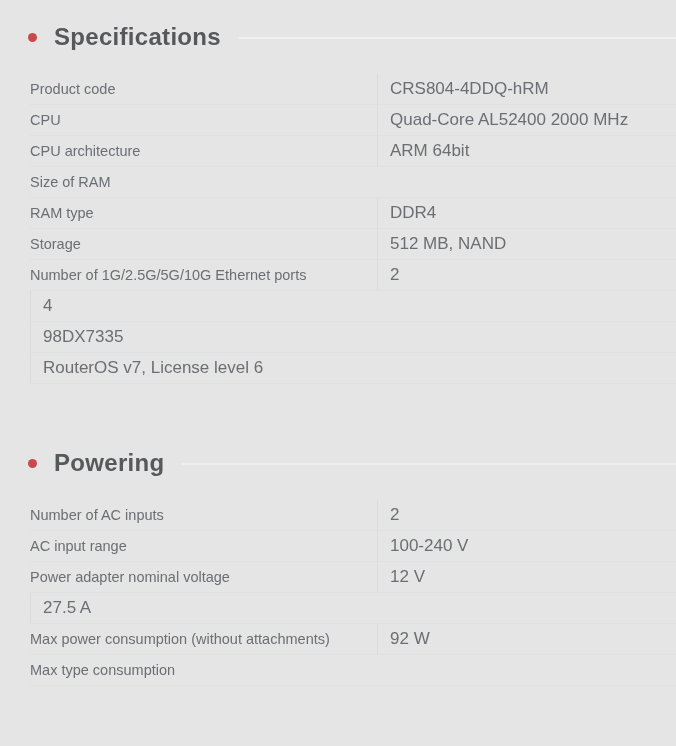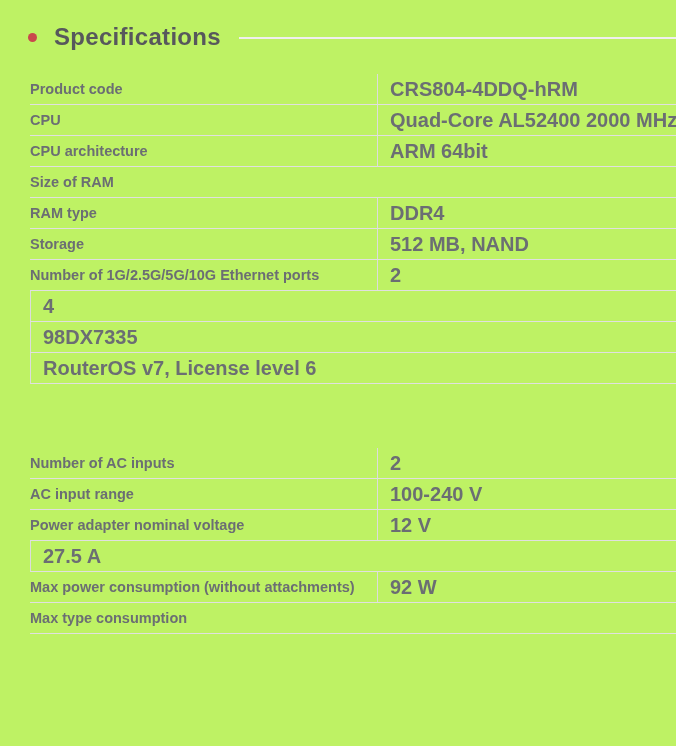--- a/index.html
+++ b/index.html
@@ -4,21 +4,21 @@
 <style>
   * { margin: 0; padding: 0; box-sizing: border-box; }
   html, body {
     width: 676px;
     background: #ffffff;
     font-family: "Liberation Sans", "DejaVu Sans", sans-serif;
   }
   .page {
     width: 676px;
     height: 746px;
-    background: #bef264;
+    background: #e5e5e5;
     overflow: hidden;
   }
 
   
   .section-header {
     display: flex;
     align-items: center;
     margin-left: 28px;
     height: 30px;
   }
@@ -46,37 +46,36 @@
     margin-top: 2px;
   }
 
   .section-specifications { padding-top: 22px; }
   .section-powering { margin-top: 64px; }
 
   
   .spec-table {
     margin-left: 30px;
     margin-top: 22px;
-    font-weight: bold;
   }
   .spec-row {
     display: grid;
     grid-template-columns: 347px 1fr;
     height: 31px;
     border-bottom: 1px solid #e0e0e0;
   }
   .spec-label {
     font-size: 14.5px;
     color: #6b6e73;
     line-height: 30px;
     white-space: nowrap;
     overflow: hidden;
   }
   .spec-value {
-    font-size: 20px;
+    font-size: 17px;
     color: #6b6e73;
     line-height: 30px;
     border-left: 1px solid #dcdcdc;
     padding-left: 12px;
     white-space: nowrap;
     overflow: hidden;
   }
 </style>
 </head>
 <body>
@@ -133,20 +132,25 @@
   </div>
 
   <div class="spec-row">
     <div class="spec-value">RouterOS v7, License level 6</div>
   </div>
 
 </div>
   </section>
 
   <section class="section-powering">
+    <div class="section-header">
+      <span class="bullet"></span>
+      <h2 class="section-title">Powering</h2>
+      <span class="header-rule"></span>
+    </div>
     <div class="spec-table">
   <div class="spec-row">
     <div class="spec-label">Number of AC inputs</div>
     <div class="spec-value">2</div>
   </div>
 
   <div class="spec-row">
     <div class="spec-label">AC input range</div>
     <div class="spec-value">100-240 V</div>
   </div>

